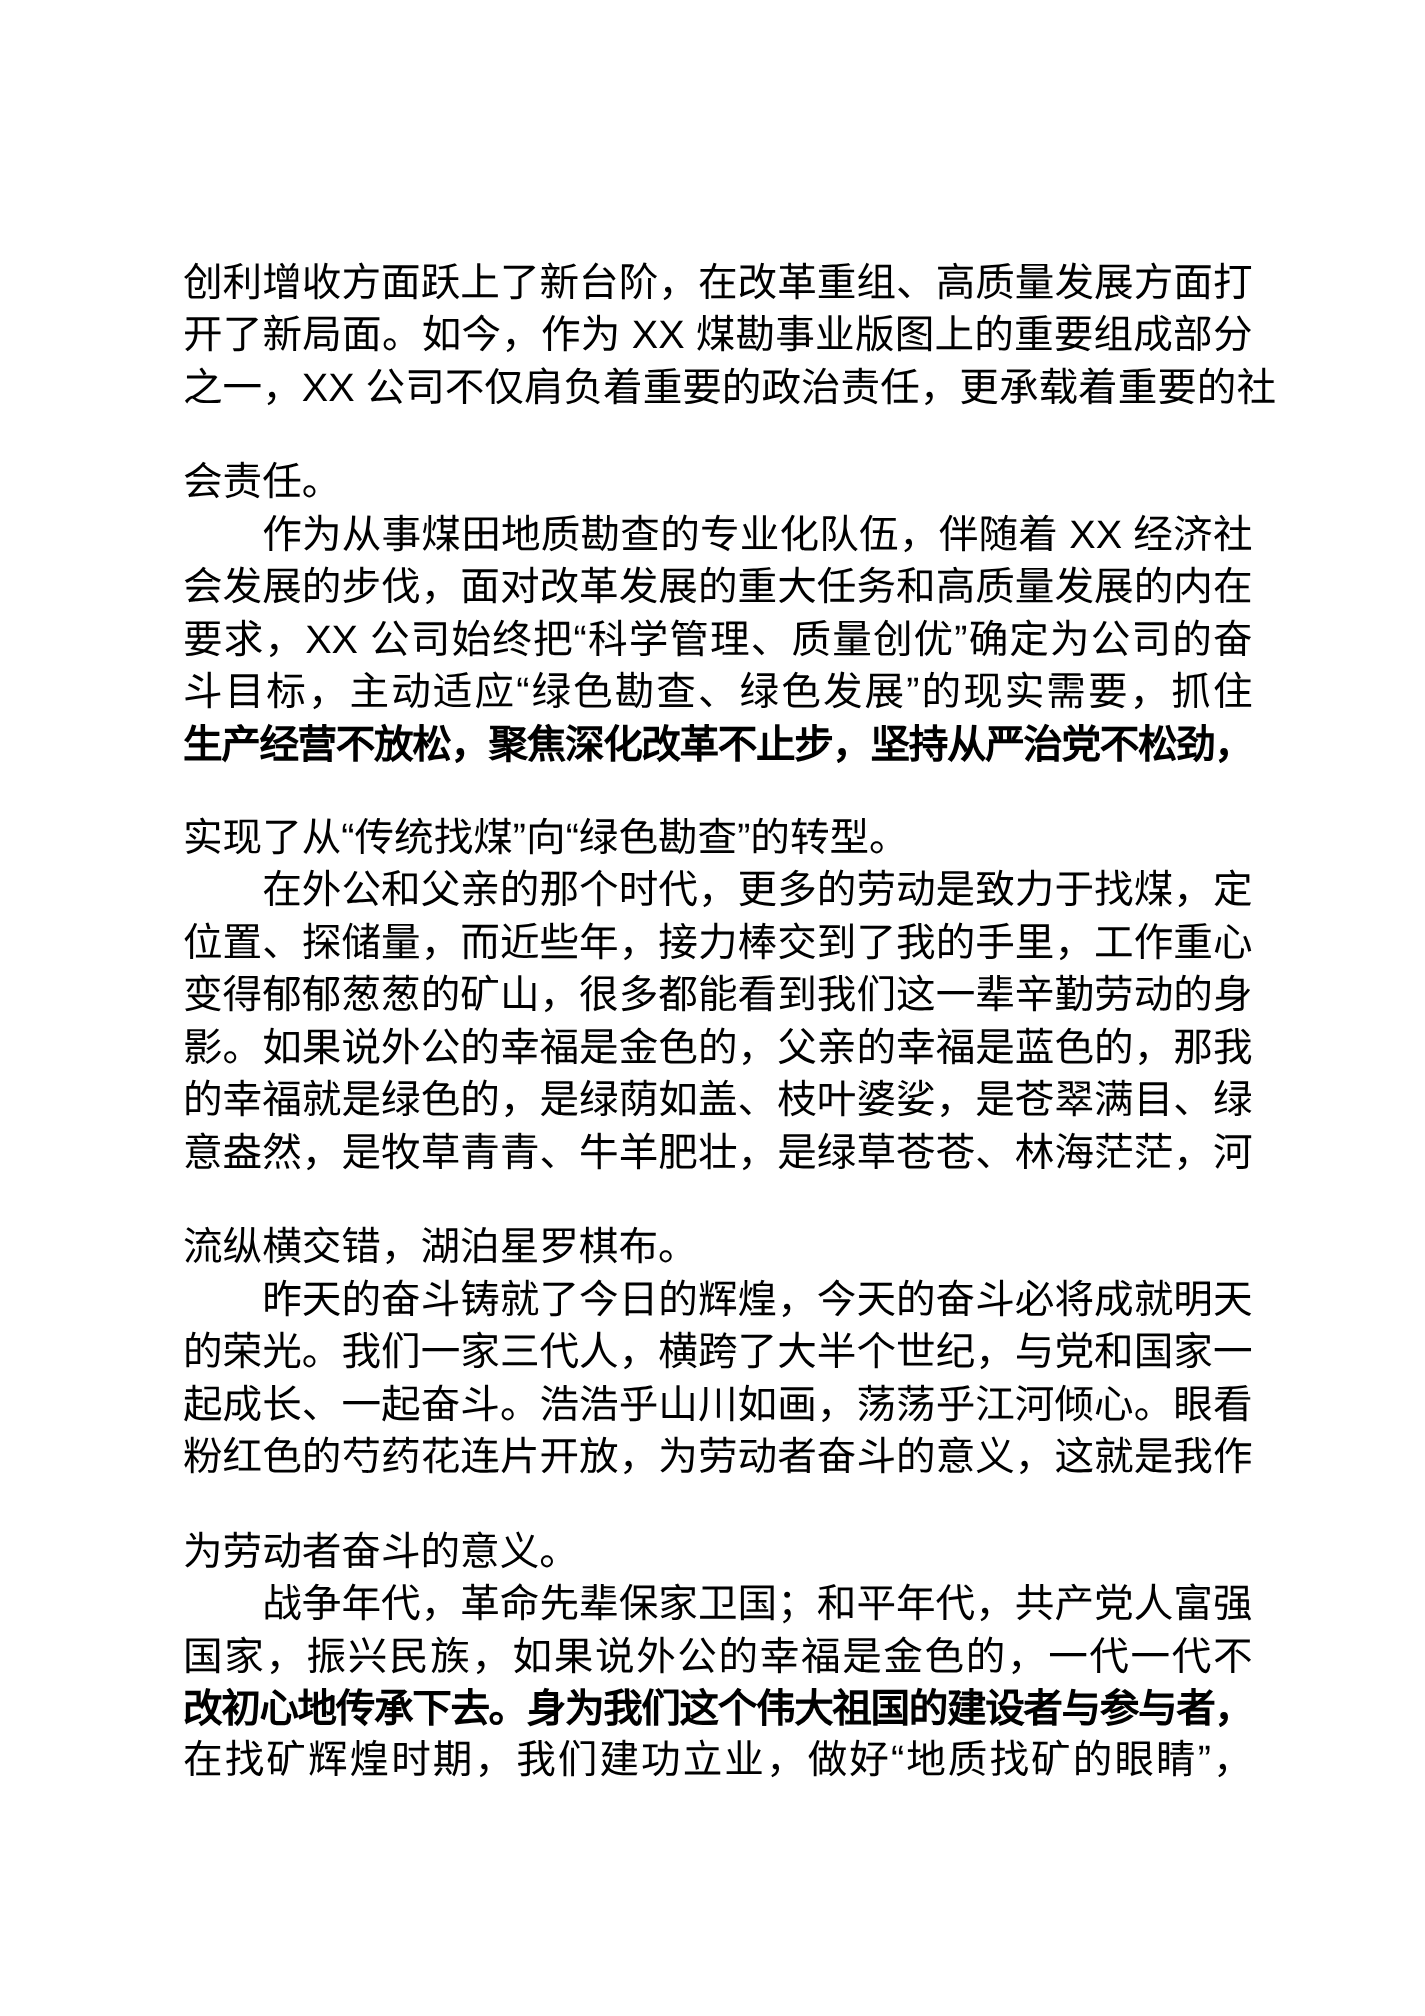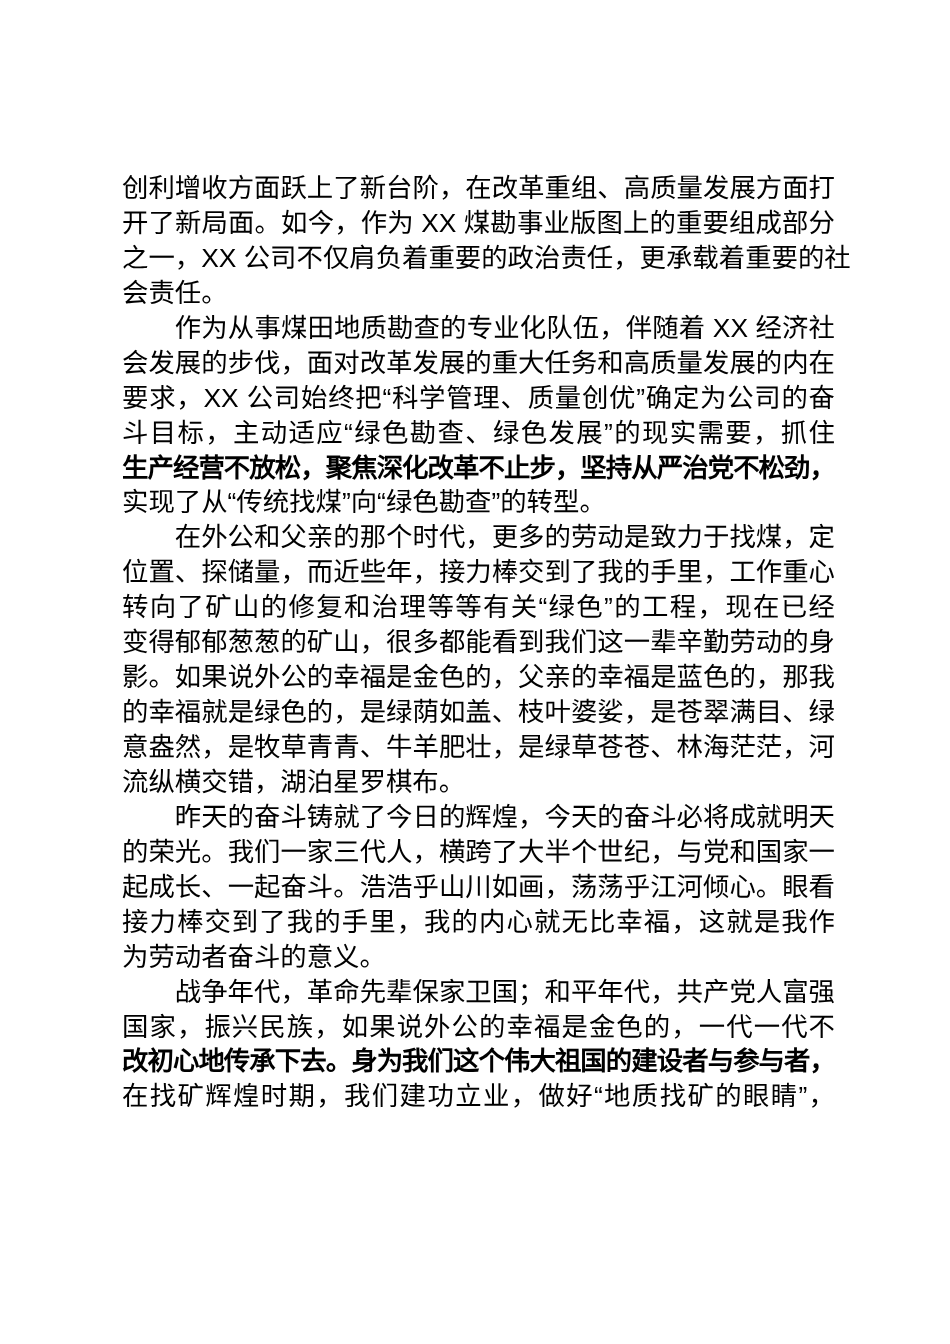--- a/index.html
+++ b/index.html
@@ -34,20 +34,21 @@
     line-height: 34.93px;
     font-weight: 400;
     color: #000000;
     white-space: nowrap;
     text-align: justify;
     text-align-last: justify;
   }
   
   .line.short {
     text-align-last: left;
+    margin-top: 28px;
   }
   
   .line.tight {
     letter-spacing: -0.95px;
     font-weight: bold;
   }
   
   .para.indent .line:first-child {
     text-indent: 52.8px;
   }
@@ -67,32 +68,31 @@
         <div class="line">作为从事煤田地质勘查的专业化队伍，伴随着 XX 经济社</div>
         <div class="line">会发展的步伐，面对改革发展的重大任务和高质量发展的内在</div>
         <div class="line">要求，XX 公司始终把“科学管理、质量创优”确定为公司的奋</div>
         <div class="line">斗目标，主动适应“绿色勘查、绿色发展”的现实需要，抓住</div>
         <div class="line tight">生产经营不放松，聚焦深化改革不止步，坚持从严治党不松劲，</div>
         <div class="line short">实现了从“传统找煤”向“绿色勘查”的转型。</div>
       </div>
       <div class="para indent">
         <div class="line">在外公和父亲的那个时代，更多的劳动是致力于找煤，定</div>
         <div class="line">位置、探储量，而近些年，接力棒交到了我的手里，工作重心</div>
-        <div class="line">转向了矿山的修复和治理等等有关“绿色”的工程，现在已经</div>
         <div class="line">变得郁郁葱葱的矿山，很多都能看到我们这一辈辛勤劳动的身</div>
         <div class="line">影。如果说外公的幸福是金色的，父亲的幸福是蓝色的，那我</div>
         <div class="line">的幸福就是绿色的，是绿荫如盖、枝叶婆娑，是苍翠满目、绿</div>
         <div class="line">意盎然，是牧草青青、牛羊肥壮，是绿草苍苍、林海茫茫，河</div>
         <div class="line short">流纵横交错，湖泊星罗棋布。</div>
       </div>
       <div class="para indent">
         <div class="line">昨天的奋斗铸就了今日的辉煌，今天的奋斗必将成就明天</div>
         <div class="line">的荣光。我们一家三代人，横跨了大半个世纪，与党和国家一</div>
         <div class="line">起成长、一起奋斗。浩浩乎山川如画，荡荡乎江河倾心。眼看</div>
-        <div class="line">接力棒交到了我的手里，我的内心就无比幸福，这就是我作</div>
+        <div class="line">粉红色的芍药花连片开放，为劳动者奋斗的意义，这就是我作</div>
         <div class="line short">为劳动者奋斗的意义。</div>
       </div>
       <div class="para indent">
         <div class="line">战争年代，革命先辈保家卫国；和平年代，共产党人富强</div>
         <div class="line">国家，振兴民族，如果说外公的幸福是金色的，一代一代不</div>
         <div class="line tight">改初心地传承下去。身为我们这个伟大祖国的建设者与参与者，</div>
         <div class="line">在找矿辉煌时期，我们建功立业，做好“地质找矿的眼睛”，</div>
       </div>
     </div>
 </div>

